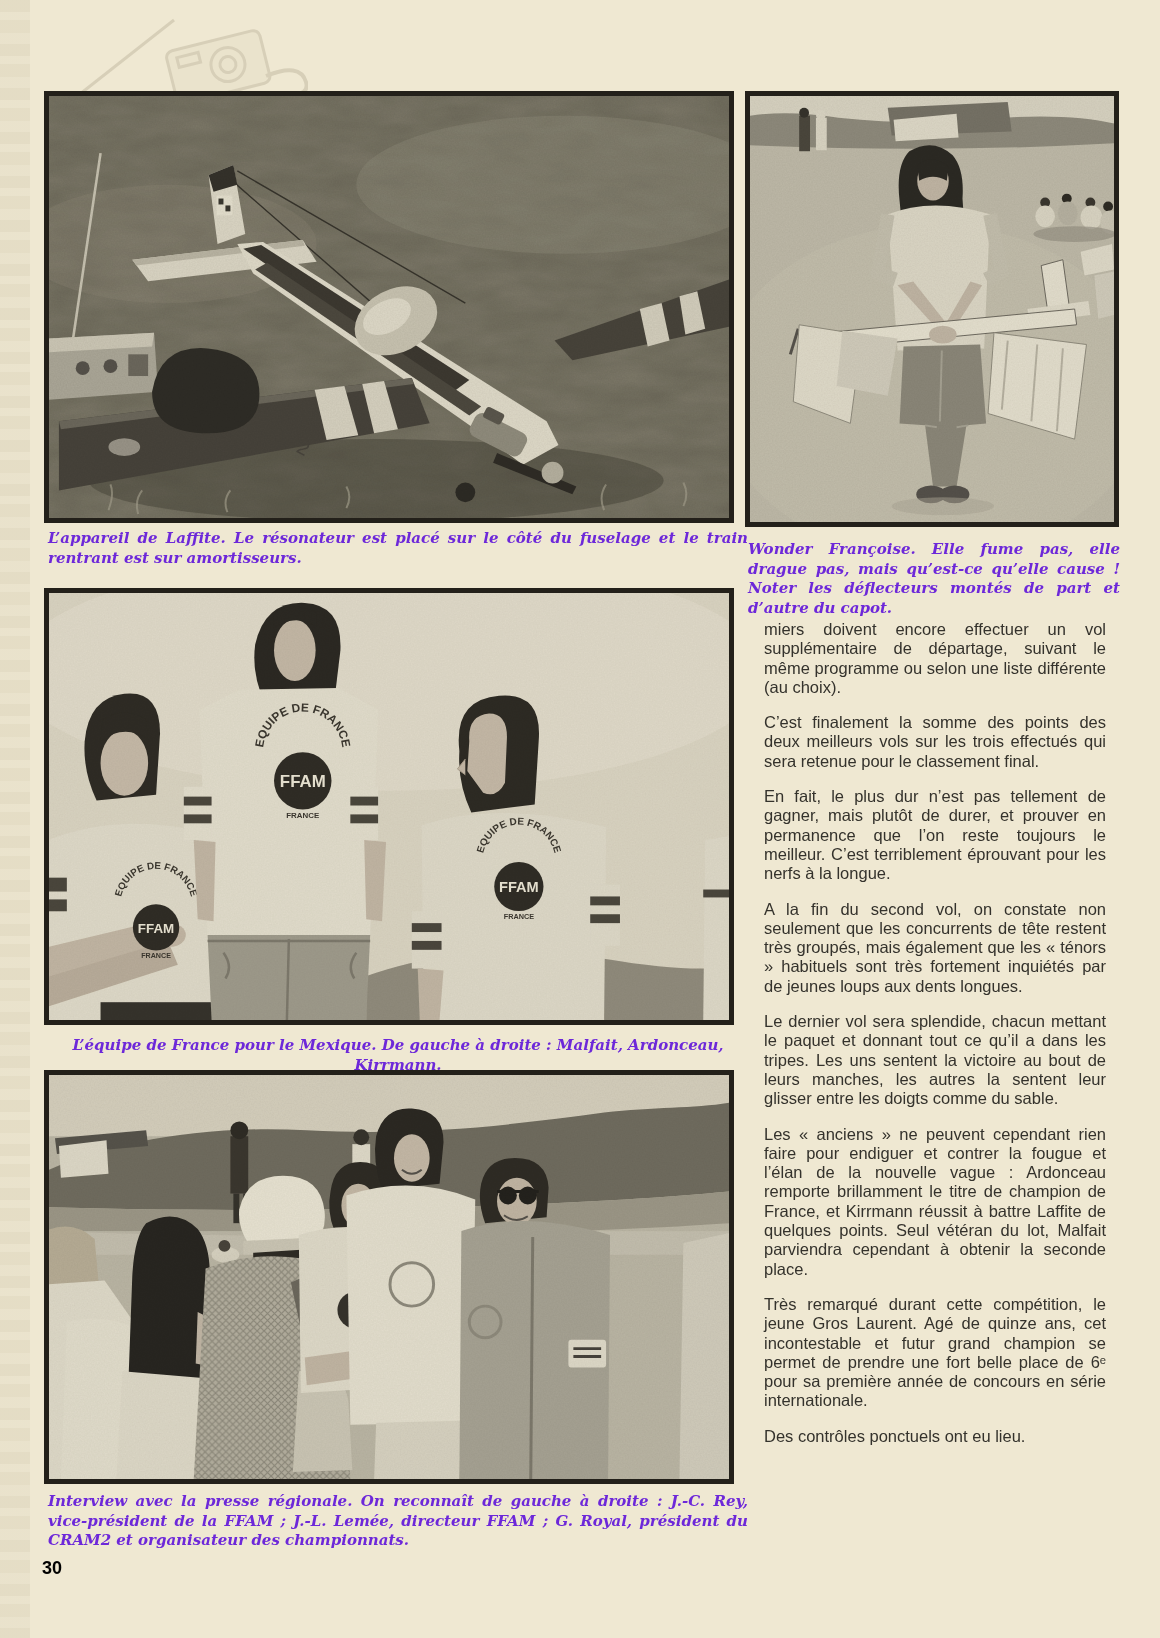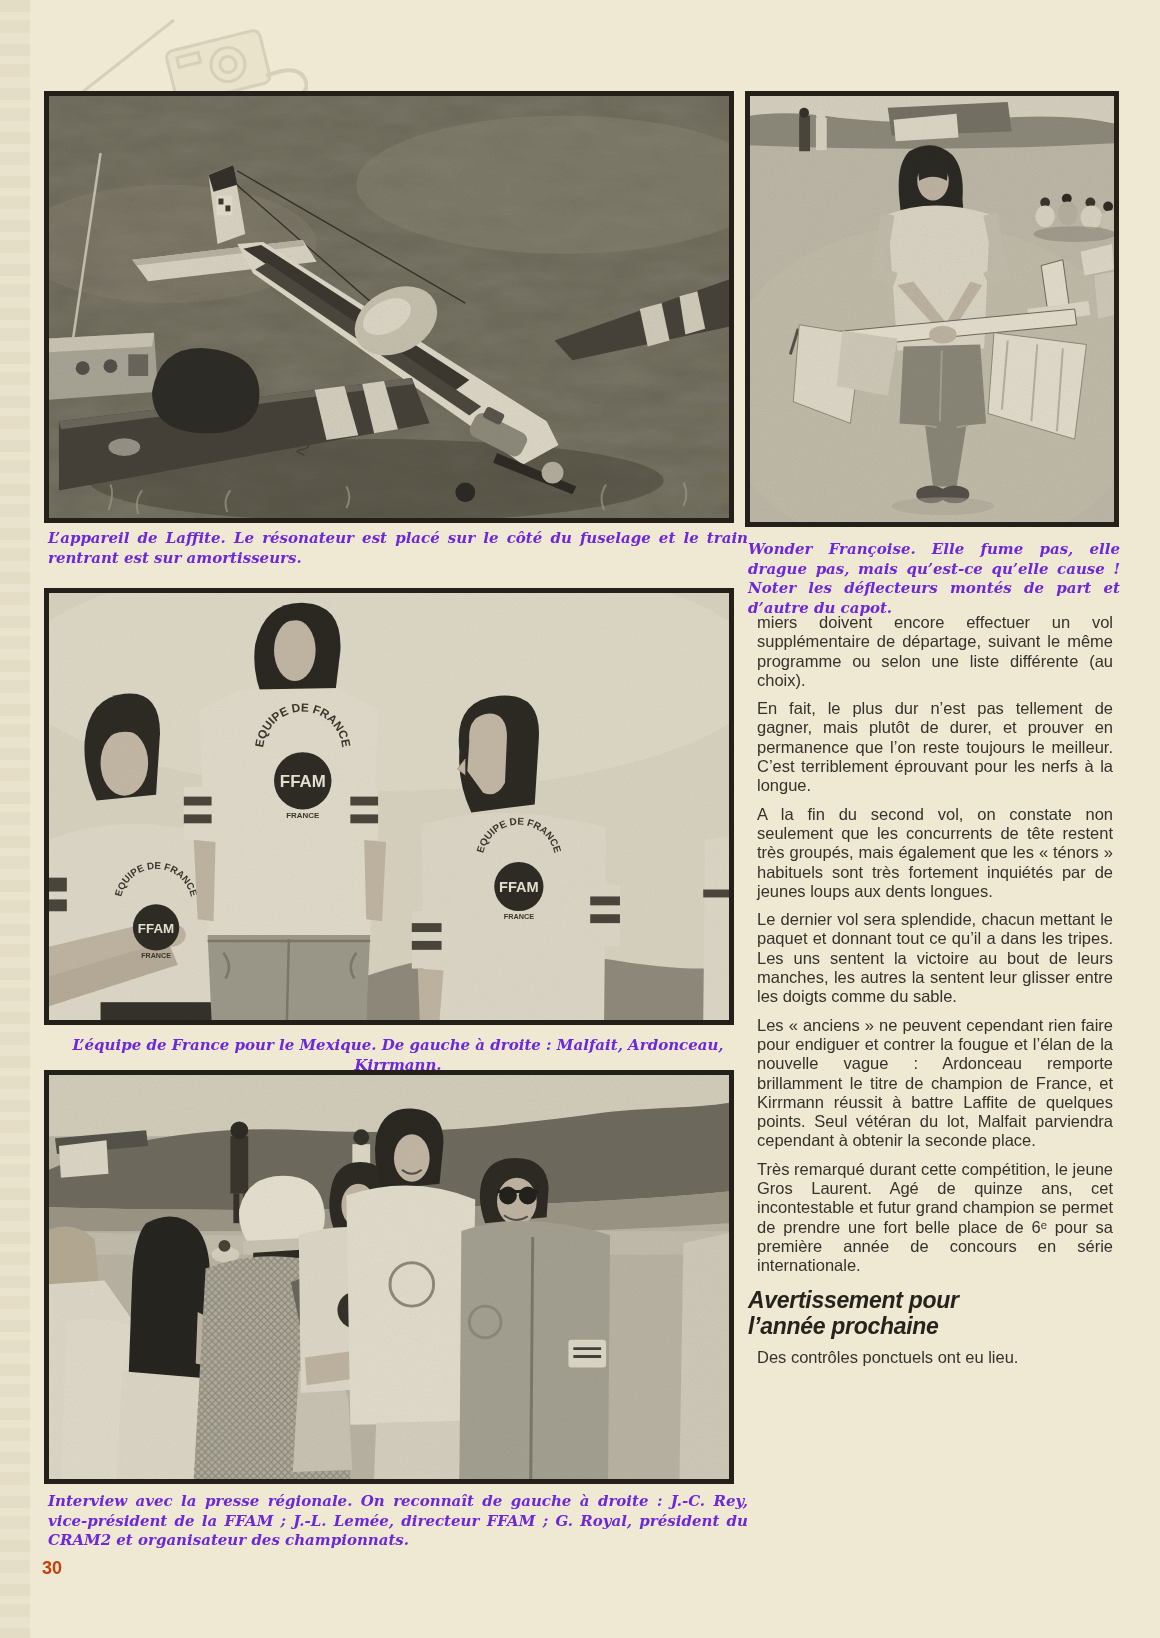--- a/index.html
+++ b/index.html
@@ -41,30 +41,30 @@
   #photo-plane{left:44px;top:91px;width:690px;height:432px}
   #photo-team{left:44px;top:588px;width:690px;height:437px}
   #photo-interview{left:44px;top:1070px;width:690px;height:414px}
   #photo-francoise{left:745px;top:91px;width:374px;height:436px}
 
   #article{
     position:absolute;left:748px;top:604px;width:374px;
     font-size:16.5px;line-height:19.3px;text-align:justify;
     color:#34322c;
   }
-  #article p{margin:9px}
+  #article p{margin:16px}
   .section-heading{
     font-weight:bold;font-style:italic;
     font-size:23px;line-height:26px;color:#26231d;
     margin:11px 0 6px 0;max-width:262px;text-align:left;
     letter-spacing:-0.3px;
   }
   #page-number{
     position:absolute;left:42px;top:1558px;
-    font-size:18px;font-weight:bold;color:#c2410c;
+    font-size:18px;font-weight:bold;color:#000000;
   }
 </style>
 </head>
 <body>
 
 <div class="binding-edge"></div>
 
 <svg class="watermark" width="280" height="95" viewBox="0 0 280 95">
   <g stroke="#b9b098" fill="none" stroke-width="3" opacity="0.8">
     <path d="M146,16 L52,90"></path>
@@ -398,24 +398,24 @@
   <circle cx="440" cy="250" r="16" fill="none" stroke="#8d897b" stroke-width="3"></circle>
 
   <polygon points="640,170 686,160 686,409 636,409" fill="#cfcaba"></polygon>
   <rect width="686" height="409" filter="url(#gr4)" style="mix-blend-mode:multiply" opacity="0.45"></rect>
 </svg>
 </div>
 <div class="caption" id="cap-interview">Interview avec la presse régionale. On reconnaît de gauche à droite : J.-C. Rey, vice-président de la FFAM ; J.-L. Lemée, directeur FFAM ; G. Royal, président du CRAM2 et organisateur des championnats.</div>
 
 <div id="article">
   <p>miers doivent encore effectuer un vol supplémentaire de départage, suivant le même programme ou selon une liste différente (au choix).</p>
+  <p>C’est finalement la somme des points des deux meilleurs vols sur les trois effectués qui sera retenue pour le classement final.</p>
 
   <p>En fait, le plus dur n’est pas tellement de gagner, mais plutôt de durer, et prouver en permanence que l’on reste toujours le meilleur. C’est terriblement éprouvant pour les nerfs à la longue.</p>
   <p>A la fin du second vol, on constate non seulement que les concurrents de tête restent très groupés, mais également que les « ténors » habituels sont très fortement inquiétés par de jeunes loups aux dents longues.</p>
   <p>Le dernier vol sera splendide, chacun mettant le paquet et donnant tout ce qu’il a dans les tripes. Les uns sentent la victoire au bout de leurs manches, les autres la sentent leur glisser entre les doigts comme du sable.</p>
   <p>Les « anciens » ne peuvent cependant rien faire pour endiguer et contrer la fougue et l’élan de la nouvelle vague : Ardonceau remporte brillamment le titre de champion de France, et Kirrmann réussit à battre Laffite de quelques points. Seul vétéran du lot, Malfait parviendra cependant à obtenir la seconde place.</p>
   <p>Très remarqué durant cette compétition, le jeune Gros Laurent. Agé de quinze ans, cet incontestable et futur grand champion se permet de prendre une fort belle place de 6ᵉ pour sa première année de concours en série internationale.</p>
 
-  <div class="section-heading">Avertissement pour l’année prochaine</div>
   <p>Des contrôles ponctuels ont eu lieu.</p>
 </div>
 
 <div id="page-number">30</div>
 
 </body></html>

